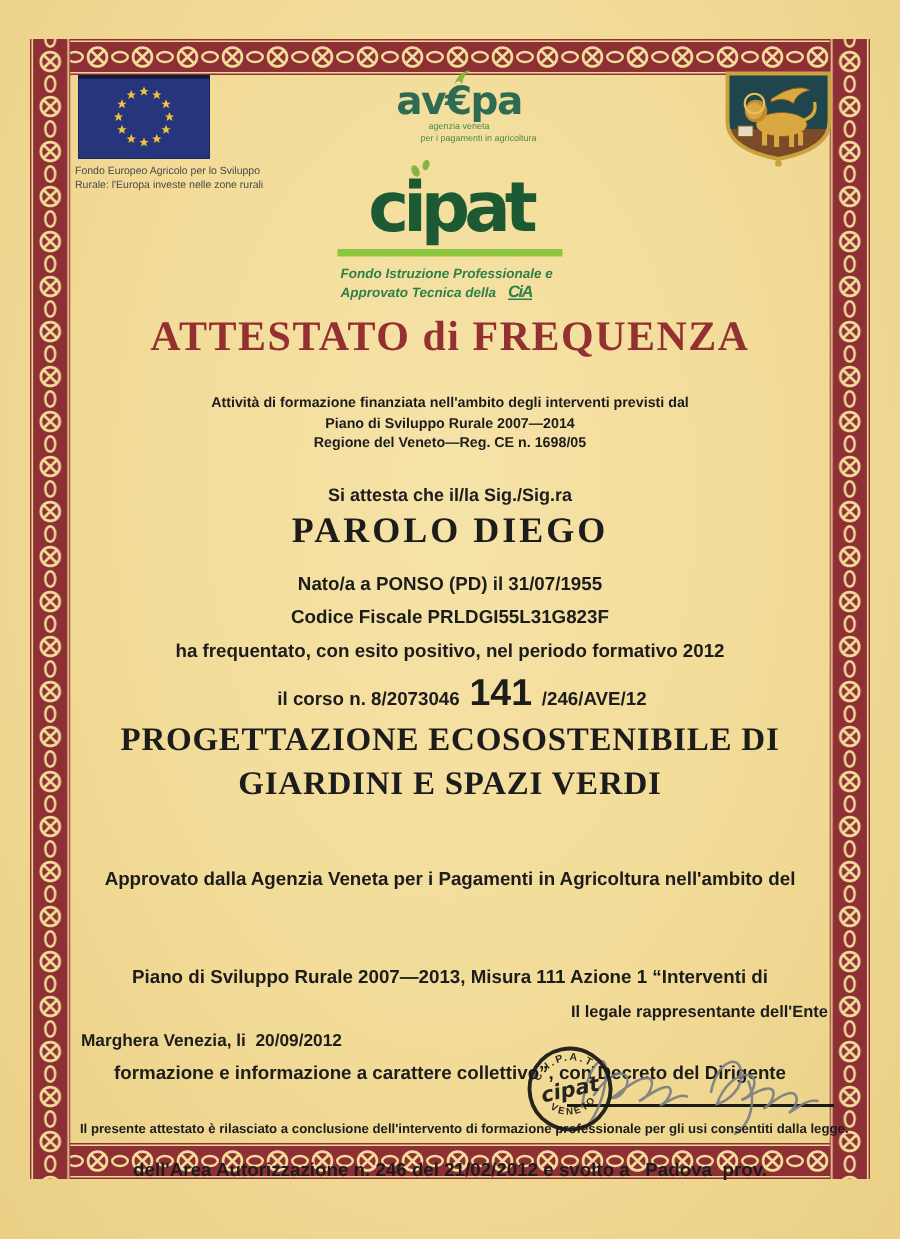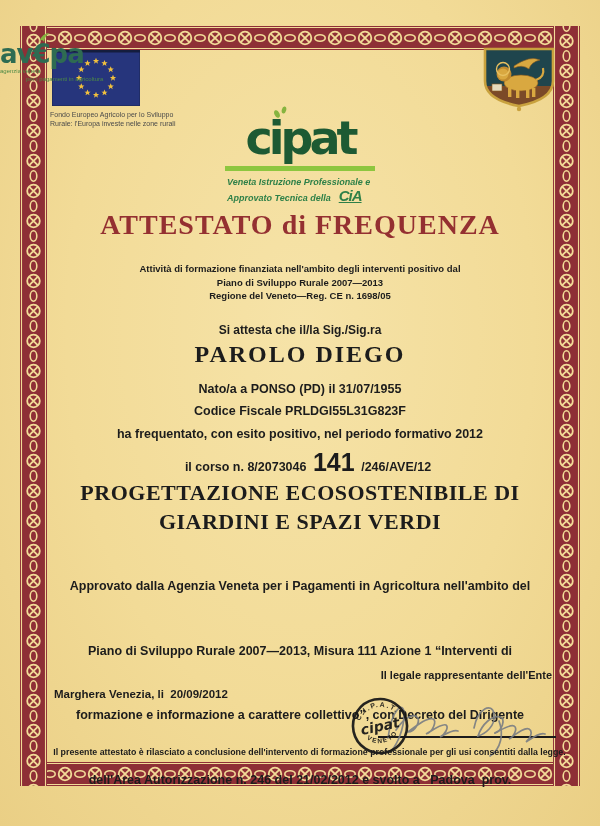--- a/index.html
+++ b/index.html
@@ -8,35 +8,35 @@
     background:radial-gradient(ellipse at 50% 40%, #f6e3a8 0%, #f2db97 55%, #eacf85 100%);
     font-family:"Liberation Sans",sans-serif;color:#1c1c1c;
   }
   .abs{position:absolute;}
   .c{position:absolute;left:0;right:0;text-align:center;}
   
   .bstrip{position:absolute;display:block;}
   
   #eu-flag{left:52px;top:50px;}
   #eu-caption{left:50px;top:110px;font-size:7px;line-height:9px;color:#4a4a4a;}
-  #avepa{left:0;right:0;top:41px;}
+  #avepa{left:0;right:0;top:55px;text-align:center;padding-left:12px;}
   #avepa .logo{display:inline-block;position:relative;font-family:"DejaVu Sans",sans-serif;
     font-weight:700;font-size:26px;letter-spacing:-1px;color:#2e6b52;line-height:26px;}
   #avepa .leaf{position:absolute;top:-9px;left:44%;}
   #avepa .cap{font-size:6px;line-height:7.5px;color:#4c8a45;margin-top:1px;}
   #avepa .cap .l2{padding-left:26px;}
   #crest{left:480px;top:46px;}
   #cipat{left:0;right:0;top:114px;text-align:center;}
   #cipat .logo{display:inline-block;position:relative;font-family:"DejaVu Sans",sans-serif;
     font-weight:800;font-size:46px;letter-spacing:-4px;color:#1d5a33;line-height:48px;}
   #cipat .leaf{position:absolute;top:-8px;left:26px;}
   #cipat-bar{left:225px;top:166px;width:150px;height:5px;background:#8dc63f;}
   #cipat-caption{left:227px;top:176px;font-size:9px;font-weight:700;font-style:italic;
     color:#2e8048;line-height:13px;text-align:left;}
-  #cipat-caption .cia{font-size:15px;font-weight:800;margin-left:8px;letter-spacing:-1px;text-decoration:underline;}
+  #cipat-caption .cia{font-size:11px;font-weight:800;margin-left:8px;letter-spacing:-1px;text-decoration:underline;}
   
   #title{top:209px;font-family:"Liberation Serif",serif;font-weight:700;font-size:28px;
     letter-spacing:1px;color:#943031;}
   #subtitle{top:262px;font-size:9.5px;font-weight:700;line-height:13.5px;}
   
   #attest{top:323px;font-size:12px;font-weight:700;}
   #holder-name{top:341px;font-family:"Liberation Serif",serif;font-weight:700;font-size:24px;letter-spacing:2px;}
   #birth{top:382px;font-size:12.5px;font-weight:700;}
   #codice{top:404px;font-size:12.5px;font-weight:700;}
   #freq{top:427px;font-size:12.5px;font-weight:700;}
@@ -176,30 +176,30 @@
     <span class="logo">
       <span>cipat</span>
       <svg class="leaf" width="18" height="12">
         <ellipse cx="5" cy="8" rx="2.5" ry="4" fill="#86b440" transform="rotate(-25 5 8)"></ellipse>
         <ellipse cx="12" cy="4" rx="2.2" ry="3.6" fill="#86b440" transform="rotate(15 12 4)"></ellipse>
       </svg>
     </span>
   </div>
   <div id="cipat-bar" class="abs"></div>
   <div id="cipat-caption" class="abs">
-    <div>Veneta Istruzione Professionale e</div>
+    <div>Fondo Istruzione Professionale e</div>
     <div>
       <span>Approvato Tecnica della</span><span class="cia">CiA</span>
     </div>
   </div>
 
   <div id="title" class="c">ATTESTATO di FREQUENZA</div>
   <div id="subtitle" class="c">
-    <div>Attività di formazione finanziata nell'ambito degli interventi positivo dal</div>
-    <div>Piano di Sviluppo Rurale 2007—2013</div>
+    <div>Attività di formazione finanziata nell'ambito degli interventi previsti dal</div>
+    <div>Piano di Sviluppo Rurale 2007—2014</div>
     <div>Regione del Veneto—Reg. CE n. 1698/05</div>
   </div>
 
   <div id="attest" class="c">Si attesta che il/la Sig./Sig.ra</div>
   <div id="holder-name" class="c">PAROLO DIEGO</div>
   <div id="birth" class="c">Nato/a a PONSO (PD) il 31/07/1955</div>
   <div id="codice" class="c">Codice Fiscale PRLDGI55L31G823F</div>
   <div id="freq" class="c">ha frequentato, con esito positivo, nel periodo formativo 2012</div>
   <div id="corso" class="c">
     <span>il corso n. 8/2073046</span>

